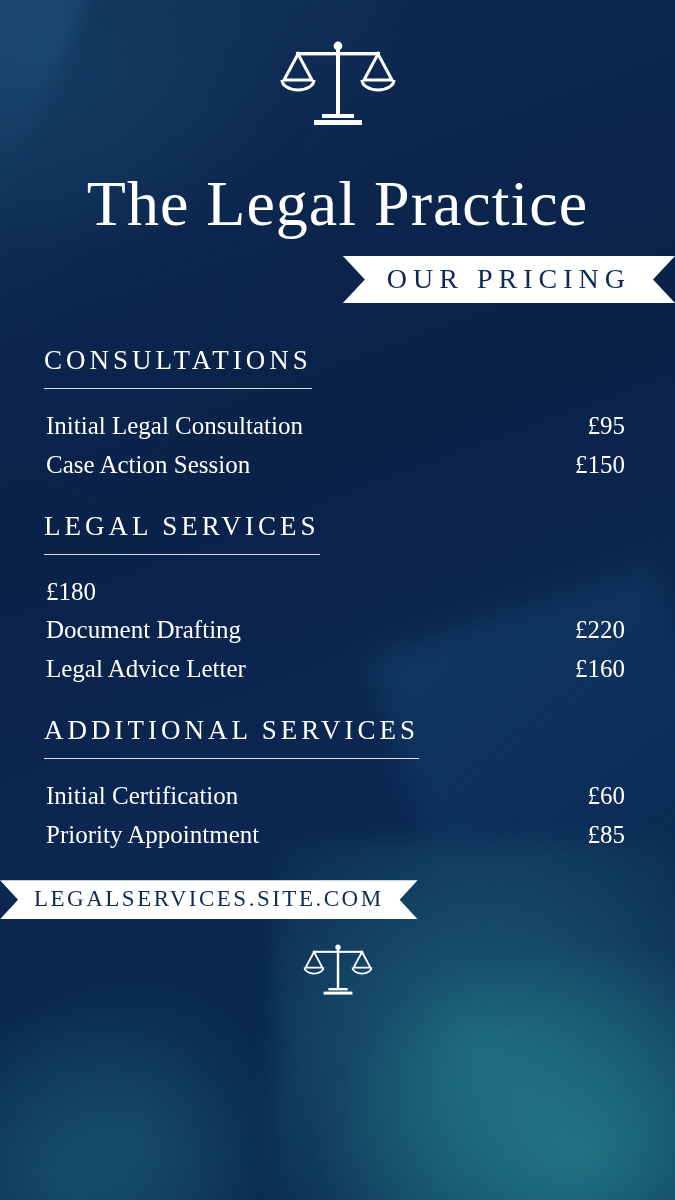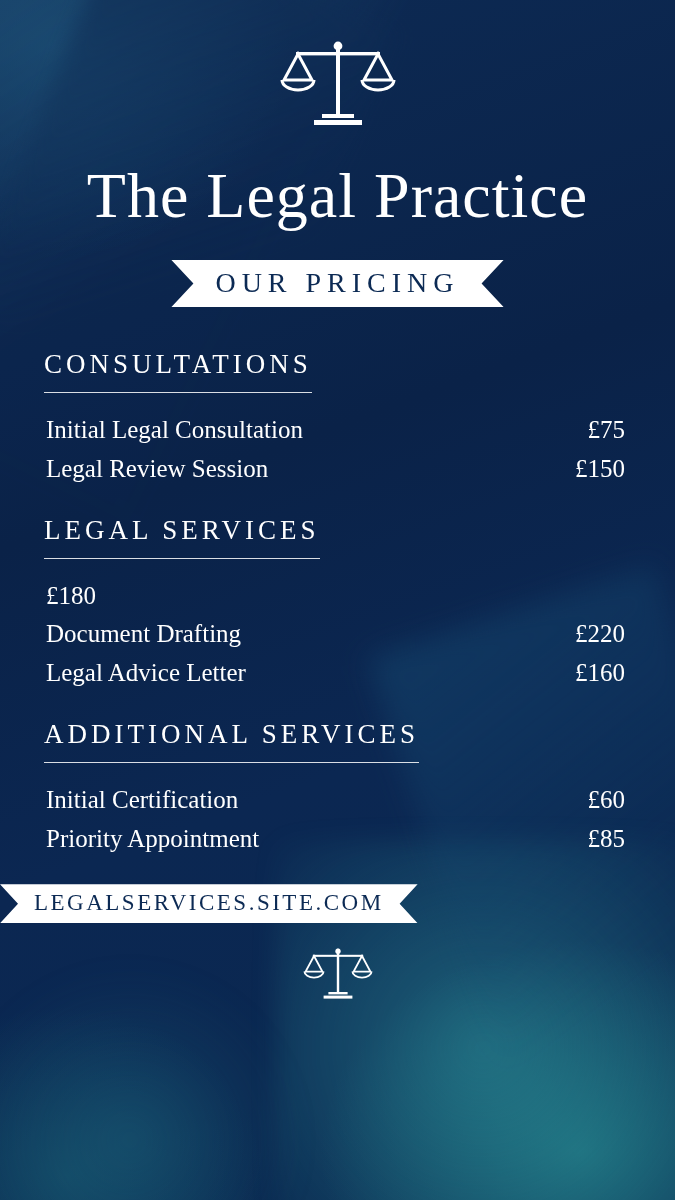--- a/index.html
+++ b/index.html
@@ -81,28 +81,28 @@
     justify-content: center;
     margin-top: 22px;
   }
 
   .title {
     text-align: center;
     font-size: 64px;
     line-height: 1.0;
     font-weight: 400;
     letter-spacing: 1px;
-    margin: 28px 0 0 0;
+    margin: 36px 0 0 0;
     font-family: "Liberation Serif", serif;
   }
 
   .banner-wrap {
     display: flex;
-    justify-content: center;
-    margin-top: 32px;
+    justify-content: flex-end;
+    margin-top: 20px;
   }
   .banner {
     background: #ffffff;
     color: #0c2a54;
     font-size: 28px;
     letter-spacing: 6px;
     padding: 7px 44px 8px 44px;
     font-family: "Liberation Serif", serif;
     clip-path: polygon(0 0, 100% 0, calc(100% - 22px) 50%, 100% 100%, 0 100%, 22px 50%);
   }
@@ -184,24 +184,24 @@
       <div class="banner">OUR PRICING</div>
     </div>
 
     <div class="sections">
 
       <div class="section">
         <div class="section-title">CONSULTATIONS</div>
         <div class="rows">
           <div class="row">
             <span class="name">Initial Legal Consultation</span>
-            <span class="price">£75</span>
-          </div>
-          <div class="row">
-            <span class="name">Legal Review Session</span>
+            <span class="price">£95</span>
+          </div>
+          <div class="row">
+            <span class="name">Case Action Session</span>
             <span class="price">£150</span>
           </div>
         </div>
       </div>
 
       <div class="section">
         <div class="section-title">LEGAL SERVICES</div>
         <div class="rows">
           <div class="row">
             <span class="price">£180</span>

